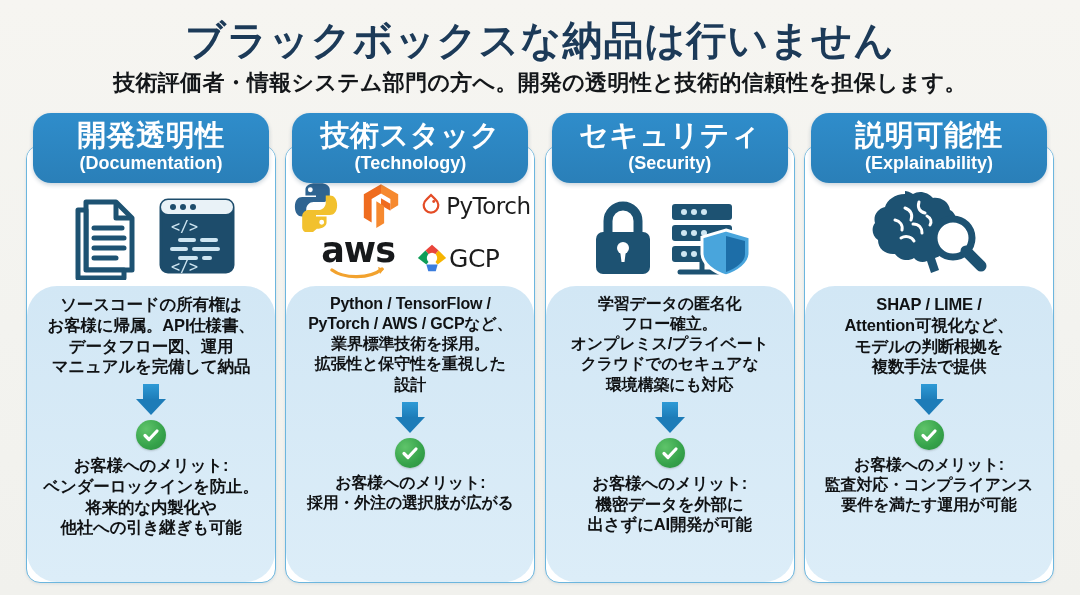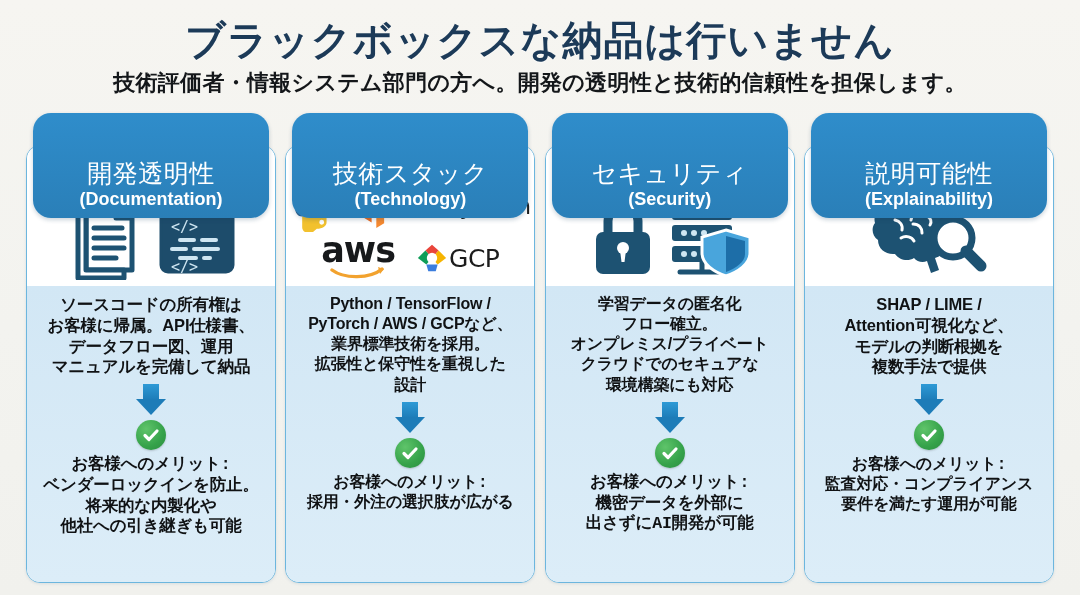--- a/index.html
+++ b/index.html
@@ -73,25 +73,24 @@
     background: #2b86c5;
     background: linear-gradient(180deg, #2f8dcb 0%, #2a7fb8 100%);
     border-radius: 18px;
     padding: 7px 6px 9px 6px;
     text-align: center;
     color: #ffffff;
     box-shadow: 0 2px 4px rgba(20,60,90,0.22);
   }
   .card-head .jp {
     display: block;
-    font-size: 25px;
-    font-weight: 400;
+    font-size: 29px;
+    font-weight: 700;
     line-height: 1.1;
     letter-spacing: 0.5px;
-    margin-top: 40px;
   }
   .card-head .en {
     display: block;
     font-size: 18px;
     font-weight: 700;
     line-height: 1.15;
     margin-top: 1px;
   }
 
   
@@ -122,20 +121,21 @@
   }
   .text-zone {
     flex: 1;
     background: #d5e9f6;
     background: linear-gradient(180deg, #d2e7f5 0%, #dcedf8 100%);
     padding: 8px 8px 10px 8px;
     box-sizing: border-box;
     display: flex;
     flex-direction: column;
     align-items: center;
+    border-radius: 30px;
   }
   .desc {
     font-size: 16.5px;
     font-weight: 700;
     color: #101214;
     line-height: 1.26;
     text-align: center;
     letter-spacing: -0.2px;
   }
   .desc .ln { display: block; white-space: nowrap; }
@@ -163,21 +163,21 @@
   .check svg { display: block; }
 
   .benefit {
     font-size: 16.5px;
     font-weight: 700;
     color: #101214;
     line-height: 1.26;
     text-align: center;
     letter-spacing: -0.2px;
   }
-  .benefit .ln { display: block; white-space: nowrap; font-family: Liberation Mono, monospace; }
+  .benefit .ln { display: block; white-space: nowrap; }
 
   
   .icon-row { display: flex; align-items: center; justify-content: center; gap: 10px; }
   .logo-grid {
     display: flex; flex-direction: column; align-items: center;
     gap: 2px; width: 100%;
   }
   .logo-line { display: flex; align-items: center; gap: 14px; }
   .logo-text {
     font-family: "DejaVu Sans", "Liberation Sans", sans-serif;

